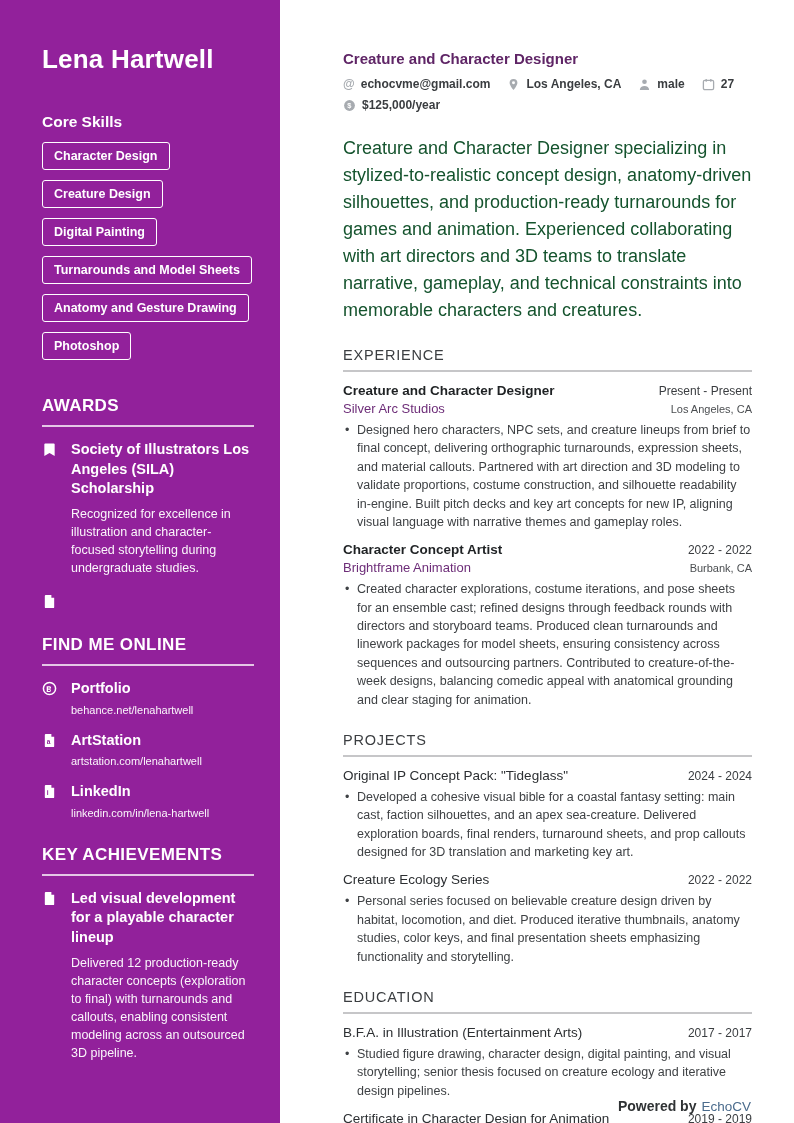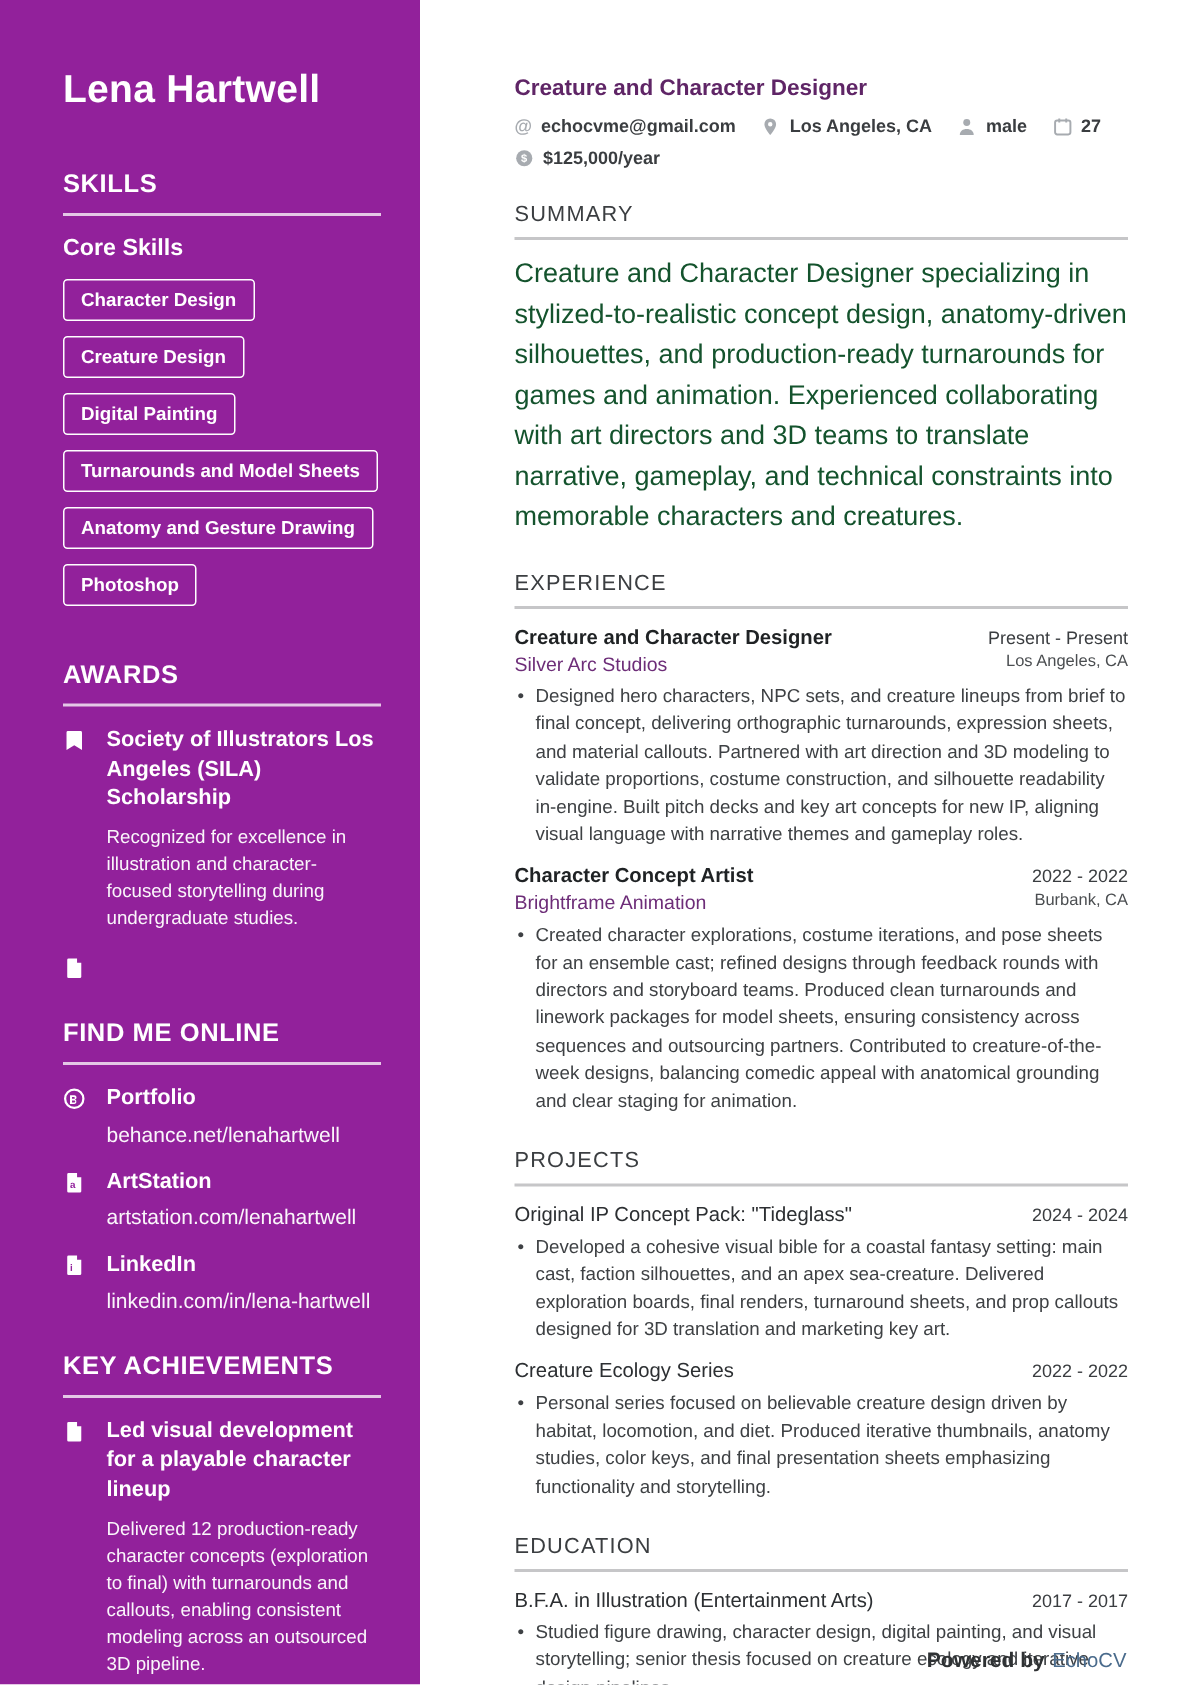--- a/index.html
+++ b/index.html
@@ -29,59 +29,58 @@
   .skill-tag {
     display:inline-block; border:1.5px solid #fff; border-radius:3px;
     padding:6px 11px; font-size:12.5px; font-weight:700;
     margin:0 9px 10px 0; white-space:nowrap;
   }
   .icon-item { display:flex; gap:13px; margin-bottom:15px; }
   .icon-item .ic { flex:0 0 16px; width:16px; padding-top:2px; color:#fff; }
   .icon-item .ic svg { width:15px; height:15px; display:block; }
   .item-title { font-size:14.5px; font-weight:700; line-height:1.35; }
   .item-desc { font-size:12.5px; line-height:1.45; margin-top:6px; color:rgba(255,255,255,.96); }
-  .item-url { font-size:14px; margin-top:5px; color:rgba(255,255,255,.96); }
+  .item-url { font-size:11px; margin-top:5px; color:rgba(255,255,255,.96); }
   
   .main { position:absolute; left:343px; top:0; width:409px; color:#3d4043; }
   .job-title { margin-top:50px; font-size:15px; font-weight:700; color:#5f2566; }
   .contact-row { display:flex; flex-wrap:wrap; align-items:center; margin-top:10px; row-gap:7px; }
   .contact-item { display:flex; align-items:center; margin-right:17px; }
   .contact-item .cic { color:#a7abb0; margin-right:6px; display:flex; align-items:center; }
   .contact-item .cic svg { width:13px; height:13px; display:block; }
   .contact-item .cic.at { font-size:12px; font-weight:700; }
   .contact-txt { font-size:12px; font-weight:700; color:#3a3d40; }
   .section { margin-top:23px; }
   .section-heading {
     font-size:14.5px; font-weight:400; letter-spacing:.8px; color:#3b3e41;
     padding-bottom:7px; border-bottom:2px solid #c6c6c8;
   }
   .summary-text { font-size:18px; line-height:1.5; margin-top:9px; color:#14532d; }
   .entry { margin-top:11px; }
   .entry-head { display:flex; justify-content:space-between; align-items:baseline; }
   .entry-title { font-size:13.5px; font-weight:700; color:#1f2224; }
   .entry-title.plain { font-weight:400; color:#2c2f32; font-size:13.5px; }
   .entry-dates { font-size:12px; color:#3a3d40; white-space:nowrap; }
-  .entry-sub { display:flex; justify-content:space-between; align-items:flex-start; margin-top:3px;gap:32px; }
+  .entry-sub { display:flex; justify-content:space-between; align-items:center; margin-top:3px;gap:32px; }
   .entry-company { font-size:13px; color:#6d2d78; }
   .entry-loc { font-size:11px; color:#4b4e51; }
   .bullet { position:relative; padding-left:14px; font-size:12.5px; line-height:1.47; color:#3e4144; margin-top:5px; }
   .bullet::before { content:"•"; position:absolute; left:2px; top:0; }
   
   .footer { position:absolute; right:43px; bottom:9px; display:flex; align-items:baseline; }
   .powered { font-size:14px; color:#2f3234; margin-right:5px;font-weight:bold; }
   .brand { font-size:13.5px; color:#4a6b8c; font-weight:500; }
 </style>
 </head>
 <body>
 
 <aside class="sidebar">
   <div class="person-name">Lena Hartwell</div>
 
   <section class="side-section">
-    <div class="side-heading">SKILLS</div>
     <div class="skill-group-label">Core Skills</div>
     <div class="tag-wrap">
       <span class="skill-tag">Character Design</span>
       <span class="skill-tag">Creature Design</span>
       <span class="skill-tag">Digital Painting</span>
       <span class="skill-tag">Turnarounds and Model Sheets</span>
       <span class="skill-tag">Anatomy and Gesture Drawing</span>
       <span class="skill-tag">Photoshop</span>
     </div>
   </section>
@@ -204,21 +203,20 @@
         <svg viewBox="0 0 14 14">
             <circle cx="7" cy="7" r="5.8" fill="currentColor"></circle>
             <text x="4.6" y="10" font-size="8" fill="#fff" font-family="Liberation Sans, sans-serif" font-weight="bold">$</text>
           </svg>
       </span>
       <span class="contact-txt">$125,000/year</span>
     </span>
   </div>
 
   <section class="section">
-    <div class="section-heading">SUMMARY</div>
     <p class="summary-text">Creature and Character Designer specializing in stylized-to-realistic concept design, anatomy-driven silhouettes, and production-ready turnarounds for games and animation. Experienced collaborating with art directors and 3D teams to translate narrative, gameplay, and technical constraints into memorable characters and creatures.</p>
   </section>
 
   <section class="section">
     <div class="section-heading">EXPERIENCE</div>
 
     <div class="entry">
       <div class="entry-head">
         <span class="entry-title">Creature and Character Designer</span>
         <span class="entry-dates">Present - Present</span>

